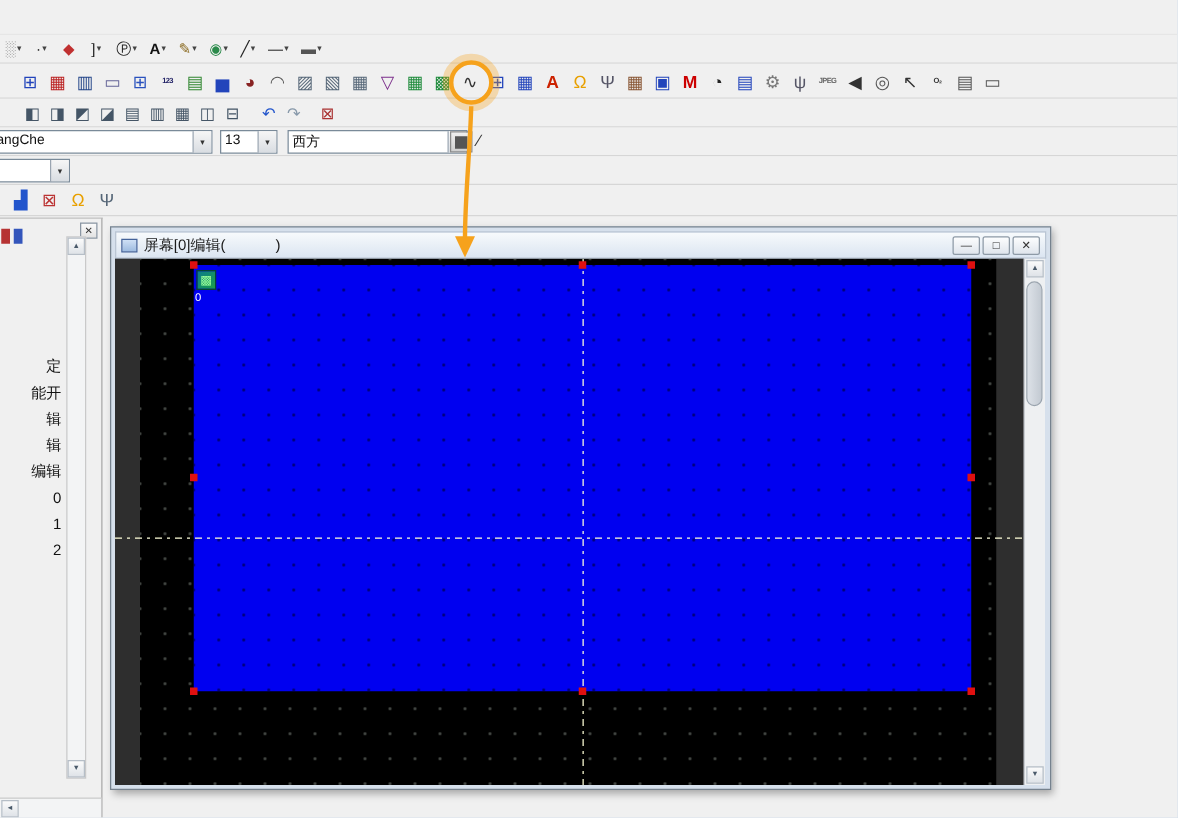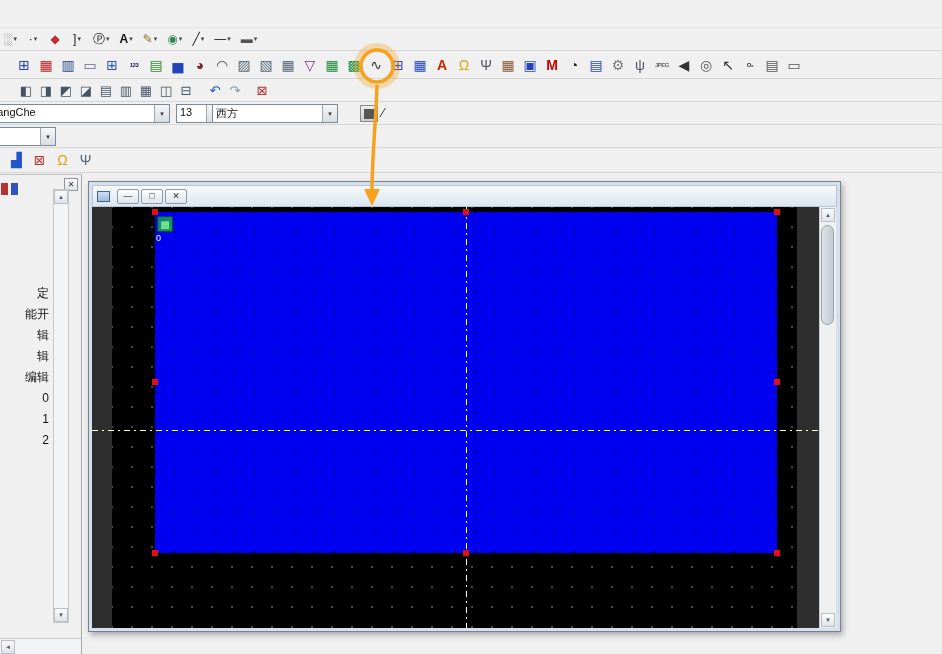--- a/index.html
+++ b/index.html
@@ -37,21 +37,21 @@
 
   
   .combo { position:absolute; top:2px; height:19px; background:#fff;
            border:1px solid #7a8a99; display:flex; align-items:stretch; font-size:11px; }
   .combo-text { flex:1; padding:1px 3px 0; white-space:nowrap; overflow:hidden; color:#111; }
   .combo-btn { width:15px; background:linear-gradient(#f6f6f6,#d9dde2);
                border-left:1px solid #9aa5b1; display:flex; align-items:center;
                justify-content:center; font-size:7px; color:#333; }
   #font-name-combo { left:-16px; width:186px; }
   #font-size-combo { left:176px; width:46px; }
-  #charset-combo   { left:212px; width:126px;justify-content:center; }
+  #charset-combo   { left:230px; width:144px;justify-content:center; }
   #style-button { position:absolute; left:360px; top:3px; width:18px; height:17px;
                   border:1px solid #8a8a8a; background:linear-gradient(#efefef,#cfcfcf);
                   display:flex; align-items:center; justify-content:center; }
   #style-swatch { width:10px; height:10px; background:#555; }
   #style-slash { position:absolute; left:382px; top:3px; font-size:13px; color:#333; }
   #secondary-combo { left:-62px; width:118px; }
 
   
   #left-panel { position:absolute; left:0; top:174px; width:82px; height:480px;
                 background:#f0f0f0; border-top:1px solid #c0c0c0;
@@ -386,20 +386,21 @@
       <div class="scroll-arrow" id="panel-scroll-down">▼</div>
     </div>
     <div id="panel-hscroll">
       <div class="scroll-arrow" id="panel-scroll-left">◄</div>
     </div>
   </div>
 
   <div id="editor-window">
     <div id="titlebar">
       <span id="win-icon"></span>
+      <span id="win-title">屏幕[0]编辑(            )</span>
       <span class="win-btn">—</span>
       <span class="win-btn">□</span>
       <span class="win-btn">✕</span>
     </div>
     <div id="win-content">
       <div id="canvas">
         <div class="strip" id="strip-left"></div>
         <div class="strip" id="strip-right"></div>
         <div id="screen"></div>
         <div id="vline"></div>

